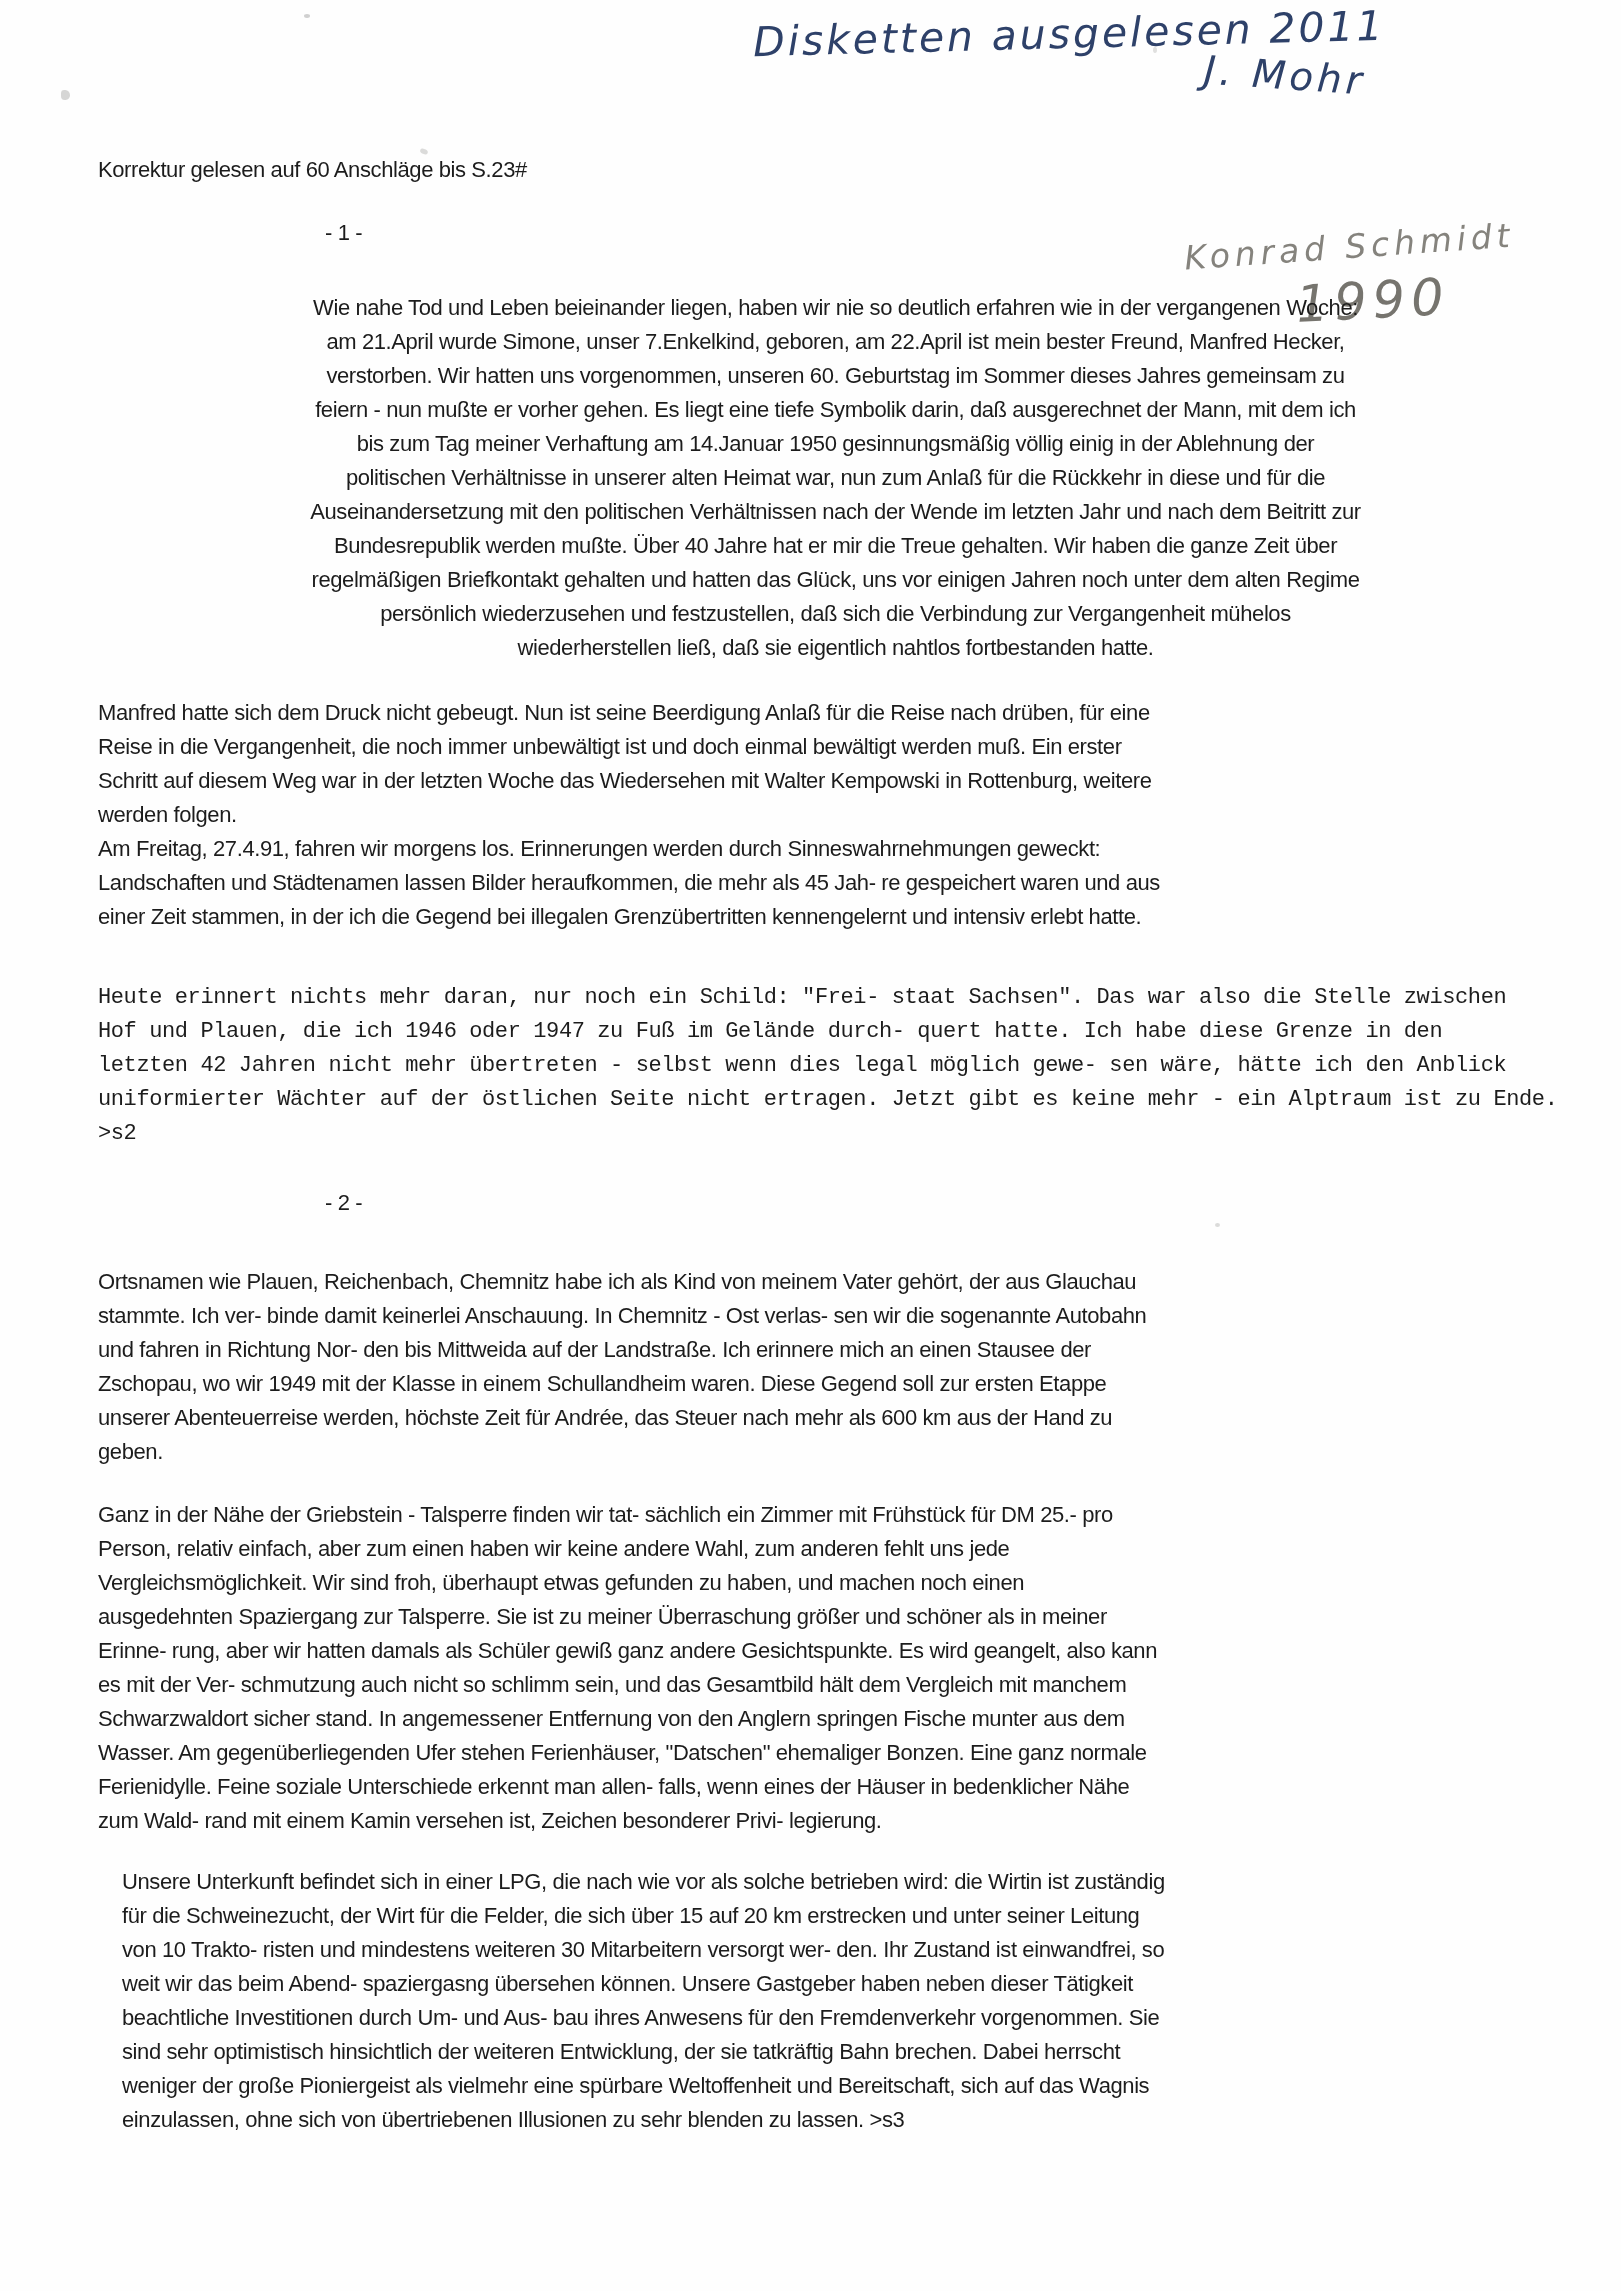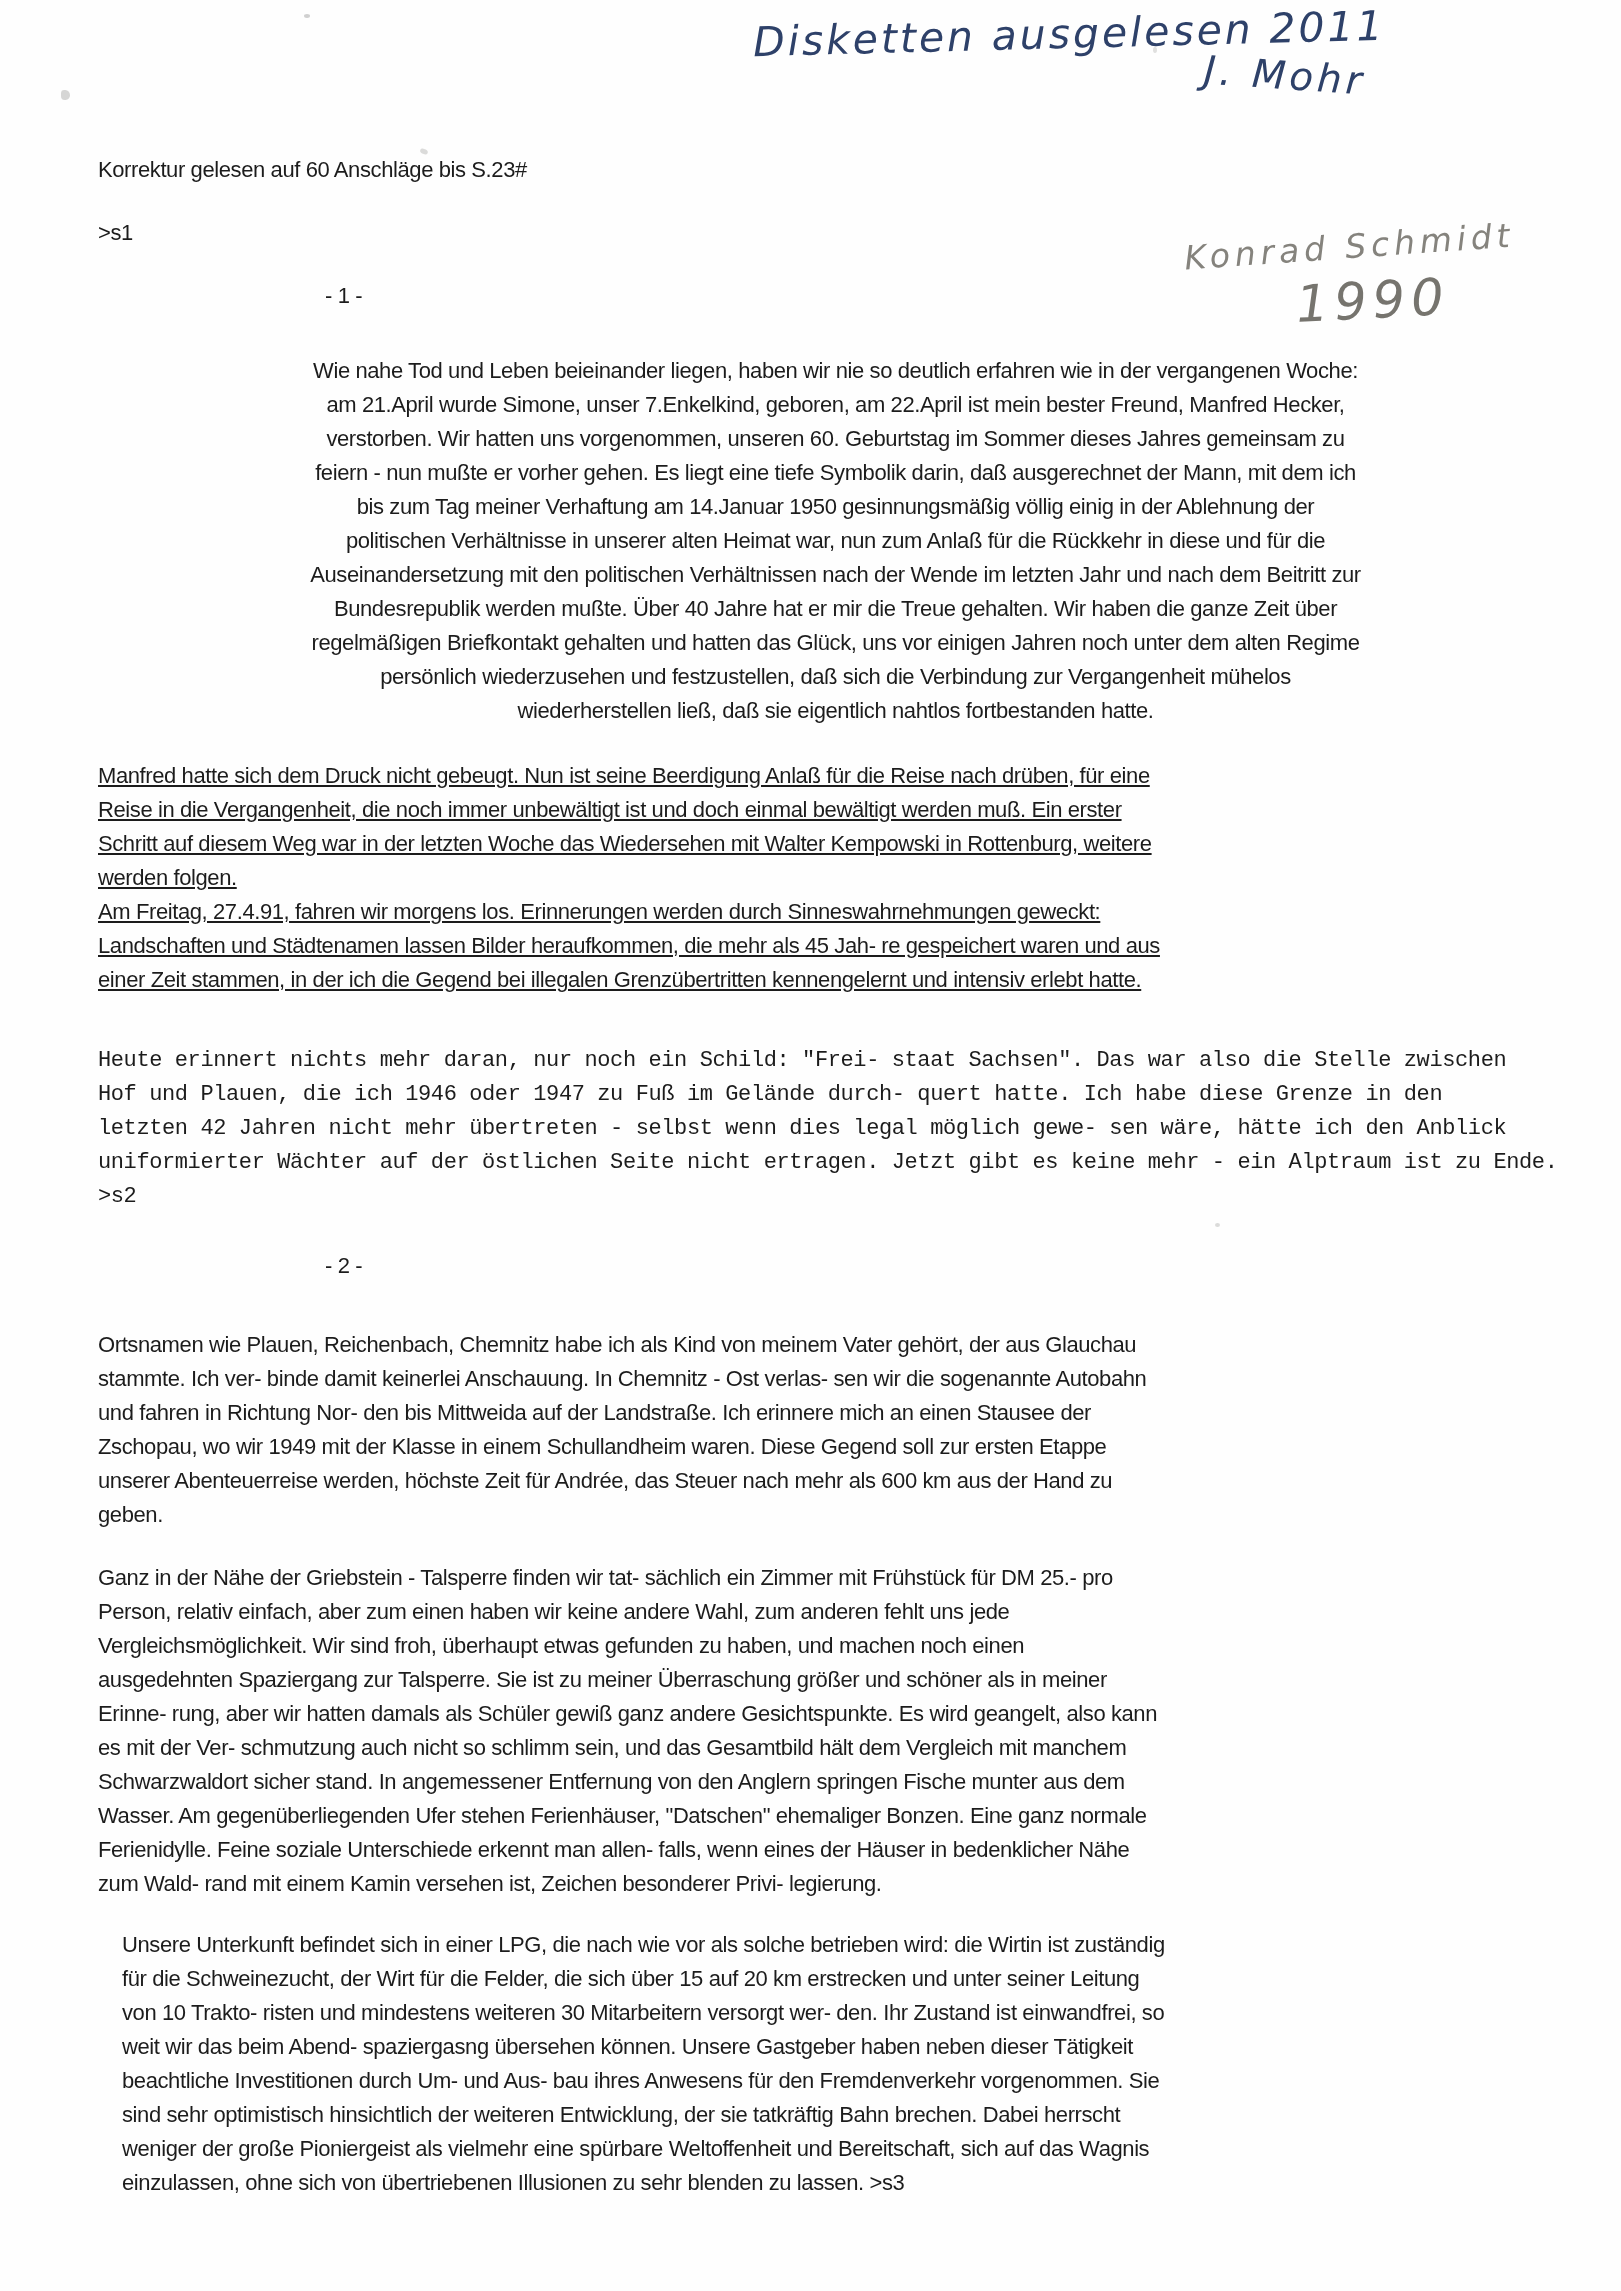--- a/index.html
+++ b/index.html
@@ -32,21 +32,21 @@
     color: #1c1c1c;
   }
   .tline { white-space: pre-line; }
   .line-korrektur { margin-top: 153px; }
   .line-s1       { margin-top: 29px; }
   .page-marker   { padding-left: 227px; }
   .marker-1      { margin-top: 29px; }
   .marker-2      { margin-top: 35px; }
   .para          { white-space: pre-line; }
   .para-1 { margin-top: 41px; text-align: center; }
-  .para-2 { margin-top: 31px; text-decoration: underline; }
+  .para-2 { margin-top: 31px; }
   .para-3 { margin-top: 47px; font-family: Liberation Mono, monospace; }
   .para-4 { margin-top: 45px; }
   .para-5 { margin-top: 29px; }
   .para-6 { margin-top: 27.4px; margin-left: 24px; }
 
   
   .hand {
     position: absolute;
     font-family: "DejaVu Sans", sans-serif;
     font-style: italic;
@@ -105,21 +105,20 @@
   <div class="speck speck-a"></div>
   <div class="speck speck-b"></div>
   <div class="speck speck-c"></div>
   <div class="speck speck-d"></div>
   <div class="speck speck-e"></div>
 
   <div class="doc">
 
     <div class="tline line-korrektur">Korrektur gelesen auf 60 Anschläge bis S.23#</div>
 
-    <div class="tline line-s1">&gt;s1</div>
 
     <div class="tline page-marker marker-1">- 1 -</div>
 
     <div class="para para-1">Wie nahe Tod und Leben beieinander liegen, haben wir nie so deutlich erfahren wie in der vergangenen Woche:
 am 21.April wurde Simone, unser 7.Enkelkind, geboren, am 22.April ist mein bester Freund, Manfred Hecker,
 verstorben. Wir hatten uns vorgenommen, unseren 60. Geburtstag im Sommer dieses Jahres gemeinsam zu
 feiern - nun mußte er vorher gehen. Es liegt eine tiefe Symbolik darin, daß ausgerechnet der Mann, mit dem ich
 bis zum Tag meiner Verhaftung am 14.Januar 1950 gesinnungsmäßig völlig einig in der Ablehnung der
 politischen Verhältnisse in unserer alten Heimat war, nun zum Anlaß für die Rückkehr in diese und für die
 Auseinandersetzung mit den politischen Verhältnissen nach der Wende im letzten Jahr und nach dem Beitritt zur

